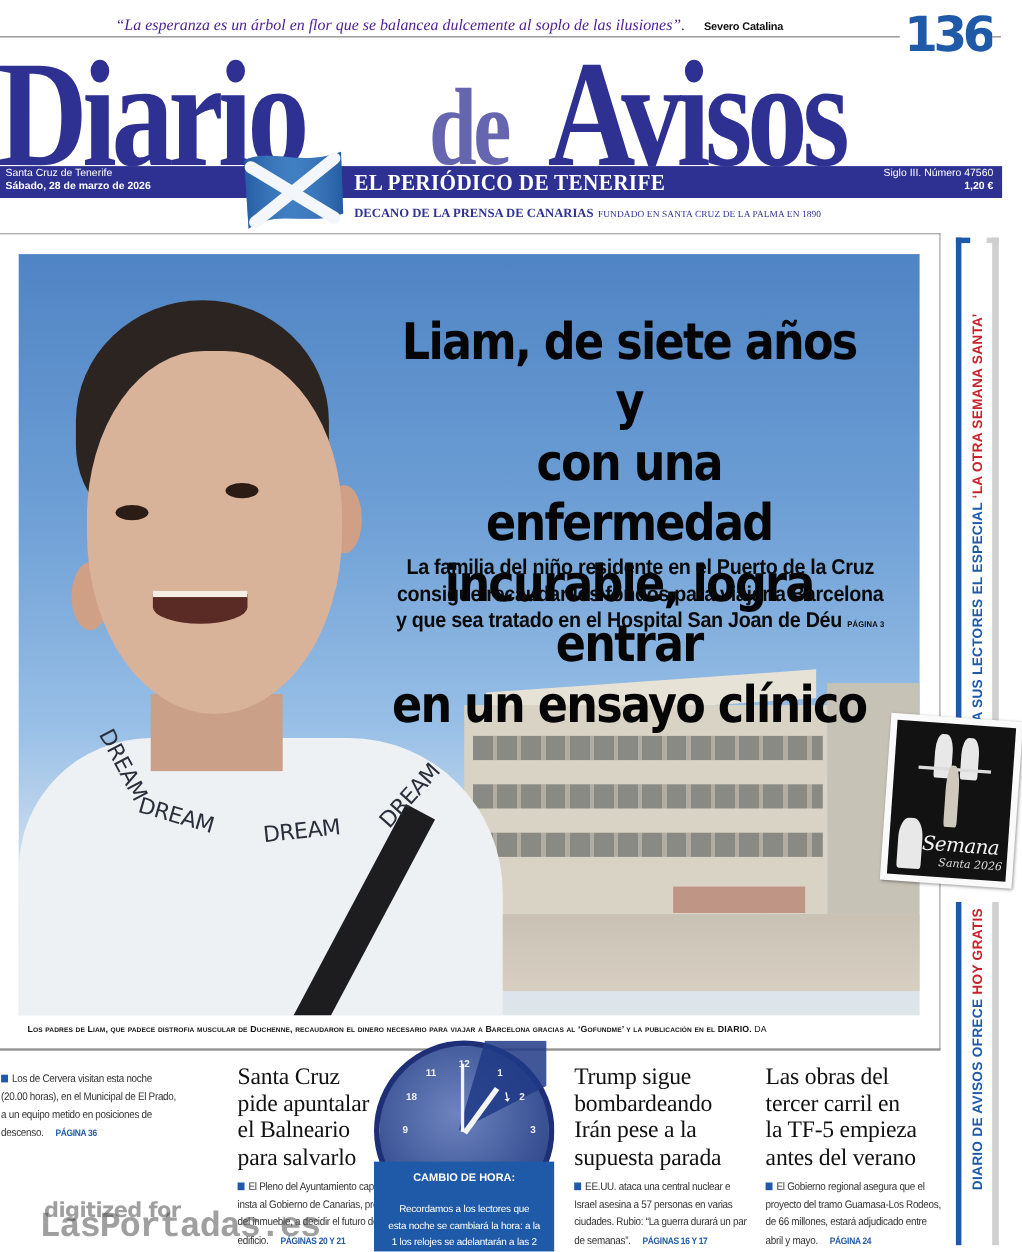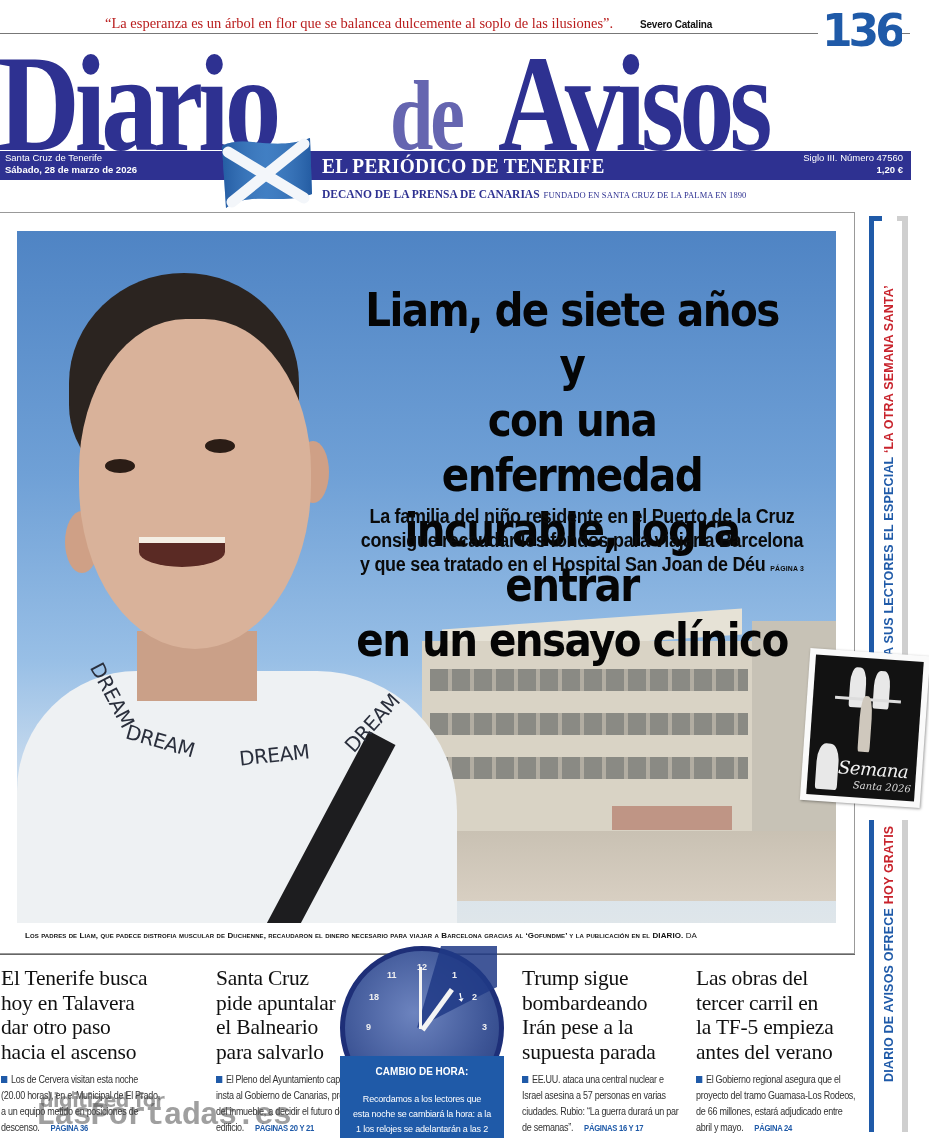--- a/index.html
+++ b/index.html
@@ -1,21 +1,21 @@
 <!DOCTYPE html>
 <html><head>
 <meta charset="utf-8">
 <style>
   * { box-sizing: border-box; margin: 0; padding: 0; }
   html, body { width: 929px; height: 1138px; overflow: hidden; background: #ffffff; }
   body { position: relative; font-family: "Liberation Sans", sans-serif; color: #111; }
 
   
   .quote-bar { position: absolute; left: 0; top: 0; width: 929px; height: 36px; }
-  .quote-text { position: absolute; left: 105px; top: 15px; font-family: "Liberation Serif", serif; font-size: 14.5px; color: #b91c1c; white-space: nowrap; }
+  .quote-text { position: absolute; left: 105px; top: 15px; font-family: "Liberation Serif", serif; font-style: italic; font-size: 14.5px; color: #4c1d95; white-space: nowrap; }
   .quote-author { position: absolute; left: 640px; top: 19px; font-family: "Liberation Sans", sans-serif; font-weight: bold; font-size: 10px; color: #111; white-space: nowrap; letter-spacing: -0.2px; }
   .quote-rule { position: absolute; left: 0; top: 33px; width: 818px; height: 1px; background: #777; }
   .quote-rule-right { position: absolute; left: 902px; top: 33px; width: 8px; height: 1px; background: #777; }
   .anniv { position: absolute; left: 818px; top: -4px; width: 84px; height: 58px; }
   .anniv svg { width: 100%; height: 100%; }
 
   .logo { position: absolute; left: 0; top: 38px; width: 929px; height: 108px; font-family: "Liberation Serif", serif; font-weight: bold; color: #2e3191; white-space: nowrap; }
   .logo .diario { position: absolute; left: -2px; top: -14px; font-size: 138px; letter-spacing: -6px; transform: scaleX(0.82); transform-origin: left top; }
   .logo .de { position: absolute; left: 390px; top: 20px; font-size: 100px; color: #6565b0; letter-spacing: -4px; transform: scaleX(0.78); transform-origin: left top; }
   .logo .avisos { position: absolute; left: 498px; top: -14px; font-size: 138px; letter-spacing: -6px; transform: scaleX(0.80); transform-origin: left top; }
@@ -236,26 +236,20 @@
       <div class="fig" style="left:8px; top:88px; width:22px; height:46px;"></div>
       <span class="title">Semana</span>
       <span class="sub">Santa 2026</span>
     </div>
   </div>
 </aside>
 
 <div class="bottom-rule"></div>
 
 <article class="article art-1">
-  <h2>
-    <div>El Tenerife busca</div>
-    <div>hoy en Talavera</div>
-    <div>dar otro paso</div>
-    <div>hacia el ascenso</div>
-  </h2>
   <p><span class="sq"></span><span>Los de Cervera visitan esta noche (20.00 horas), en el Municipal de El Prado, a un equipo metido en posiciones de descenso.</span><span class="pg">PÁGINA 36</span></p>
 </article>
 
 <article class="article art-2">
   <h2>
     <div>Santa Cruz</div>
     <div>pide apuntalar</div>
     <div>el Balneario</div>
     <div>para salvarlo</div>
   </h2>

